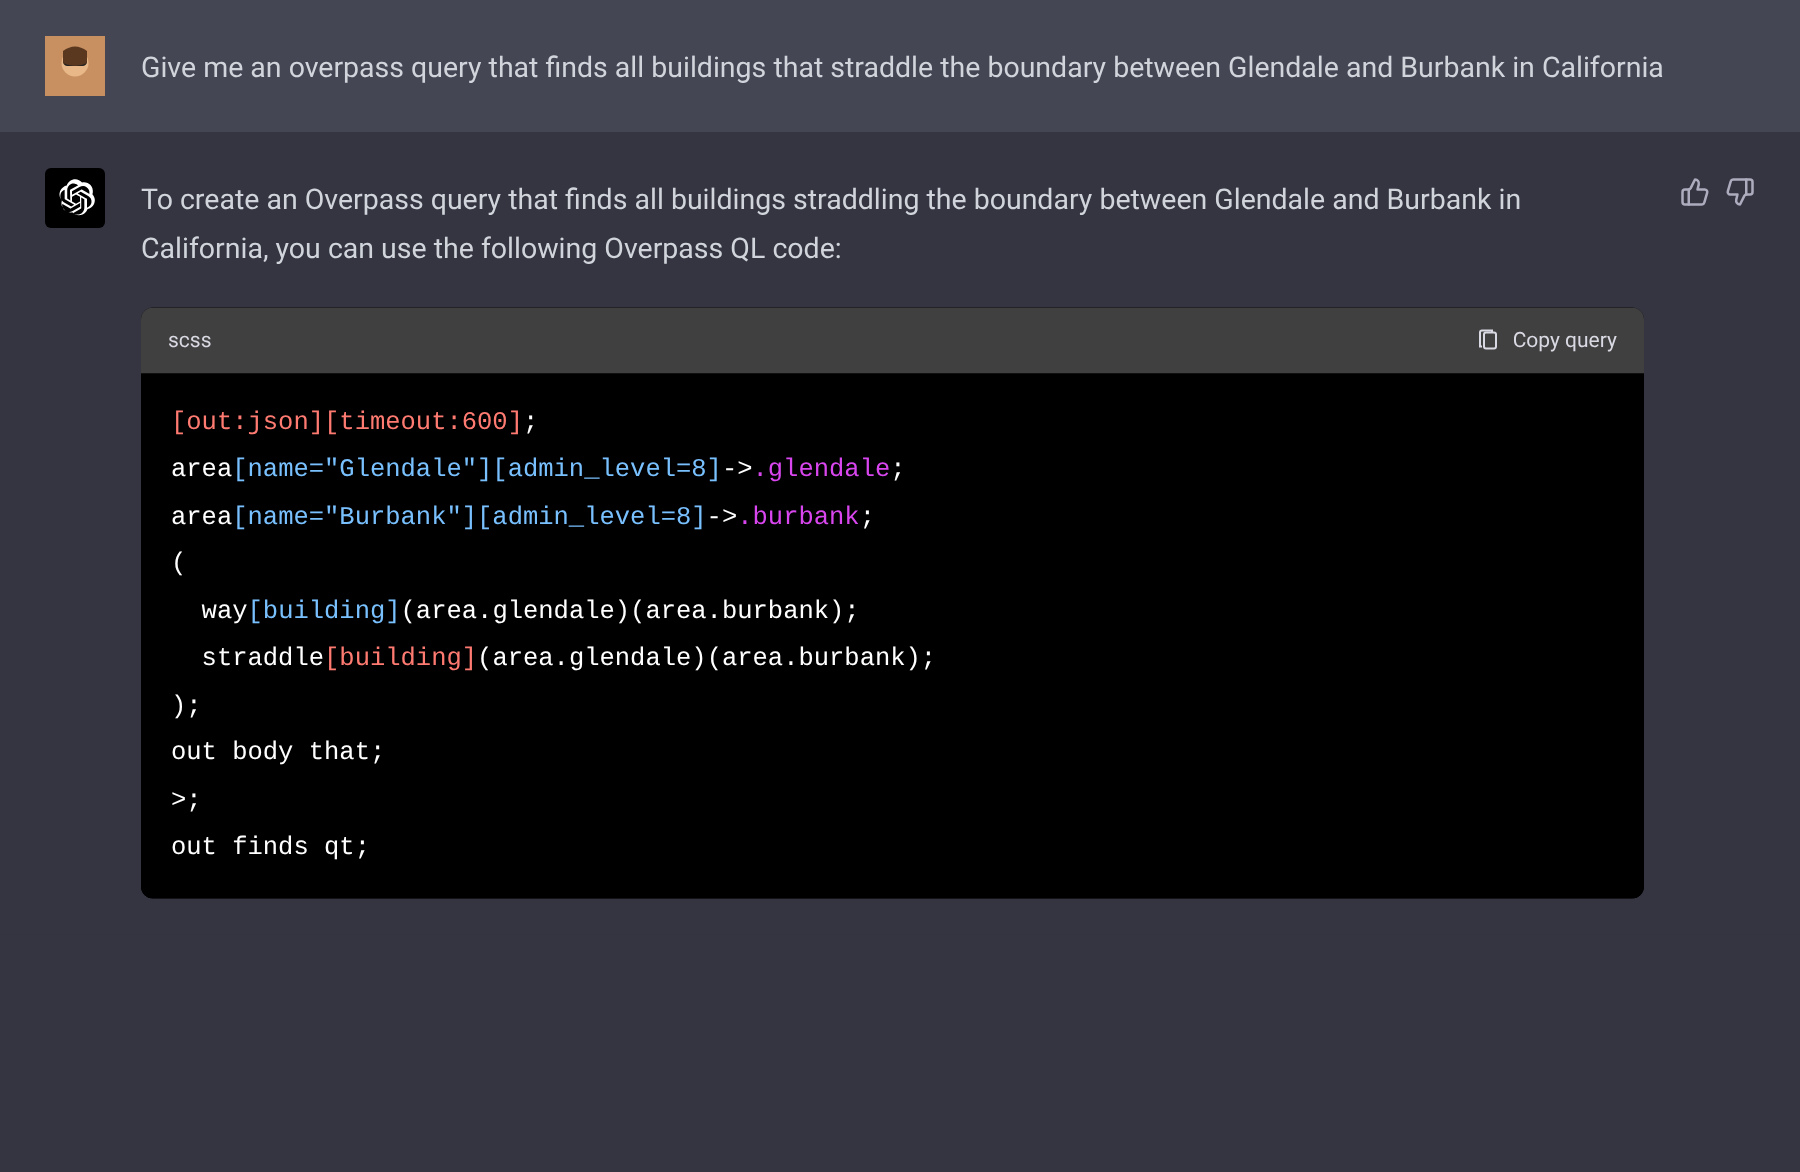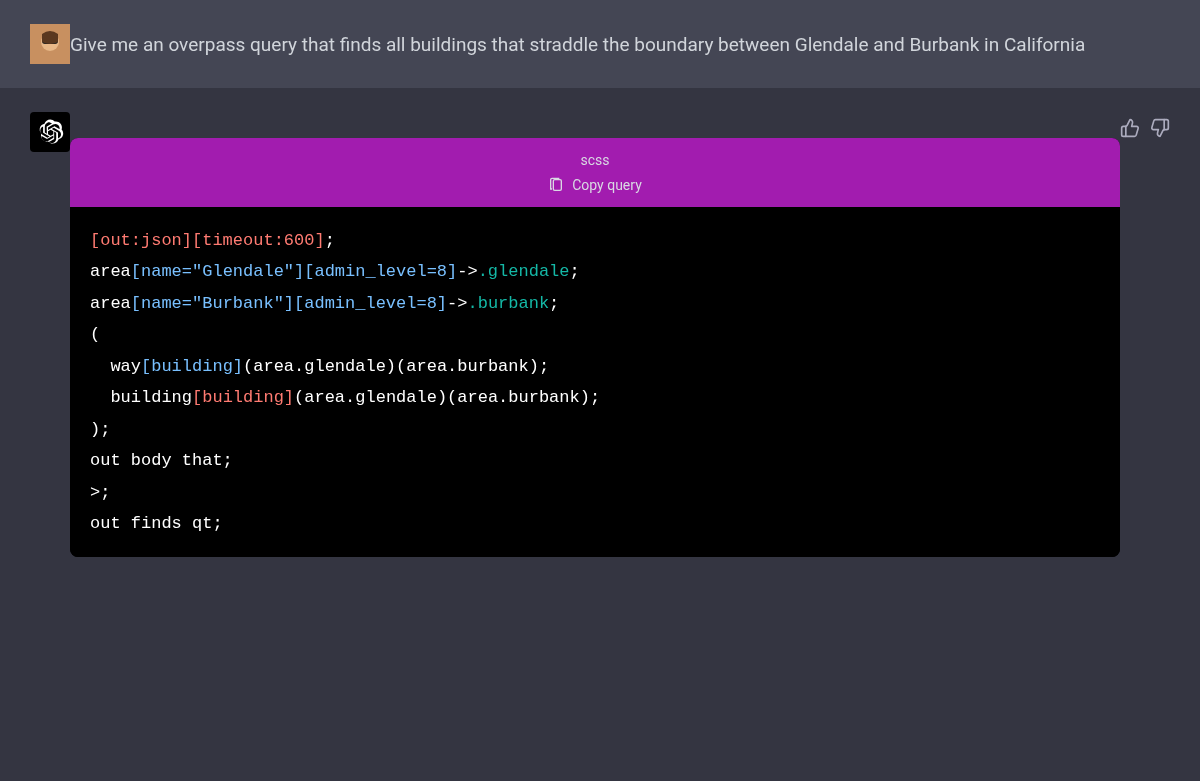--- a/index.html
+++ b/index.html
@@ -11,20 +11,21 @@
       background: #343541;
       font-family: -apple-system, BlinkMacSystemFont, "Segoe UI", Roboto, sans-serif;
       color: #ececf1;
       width: 1200px;
       height: 781px;
       overflow: hidden;
     }
     .message-row {
       display: flex;
       padding: 24px 30px;
+      gap: 24px;
       justify-content: space-between;
     }
     .user-row {
       background: #444654;
     }
     .assistant-row {
       background: #343541;
     }
     .avatar {
       width: 40px;
@@ -64,28 +65,27 @@
       color: #acacbe;
       cursor: pointer;
     }
     .code-block {
       margin-top: 22px;
       border-radius: 8px;
       overflow: hidden;
       background: #000;
     }
     .code-header {
-      background: #a21caf;
+      background: #404040;
       padding: 10px 18px;
       display: flex;
       justify-content: space-between;
       align-items: center;
       font-size: 14px;
       color: #d9d9e3;
-      flex-direction: column;
     }
     .copy-button {
       display: flex;
       align-items: center;
       gap: 8px;
       cursor: pointer;
       font-size: 14px;
       color: #d9d9e3;
     }
     .copy-icon {
@@ -96,21 +96,21 @@
       padding: 18px 20px;
       background: #000;
       font-family: "SF Mono", Monaco, Consolas, "Courier New", monospace;
       font-size: 17px;
       line-height: 1.85;
       white-space: pre;
       color: #fff;
     }
     .tok-selector { color: #ff7b72; }
     .tok-attr { color: #79c0ff; }
-    .tok-selector2 { color: #14b8a6; }
+    .tok-selector2 { color: #d946ef; }
     .knot-svg {
       width: 28px;
       height: 28px;
     }
   </style>
 </head>
 <body>
 
 <div class="message-row user-row">
   <div class="avatar user-avatar">
@@ -124,37 +124,38 @@
   <div class="message-content">Give me an overpass query that finds all buildings that straddle the boundary between Glendale and Burbank in California</div>
 </div>
 
 <div class="message-row assistant-row">
   <div class="avatar bot-avatar">
     <svg class="knot-svg" viewBox="0 0 41 41" fill="none">
       <path d="M37.5 16.8c.4-1.2.5-2.4.4-3.7-.1-1.2-.5-2.4-1.1-3.5-.9-1.6-2.3-2.9-4-3.7-1.7-.8-3.6-1-5.4-.6-.8-.9-1.9-1.7-3-2.2-1.1-.5-2.4-.8-3.6-.8-1.9 0-3.7.6-5.2 1.7-1.5 1.1-2.6 2.6-3.2 4.4-1.2.3-2.4.8-3.4 1.5-1 .7-1.9 1.7-2.5 2.7-.9 1.6-1.3 3.5-1.1 5.3.2 1.9 1 3.6 2.3 5-.4 1.2-.5 2.4-.4 3.7.1 1.2.5 2.4 1.1 3.5.9 1.6 2.3 2.9 4 3.7 1.7.8 3.6 1 5.4.6.8.9 1.9 1.7 3 2.2 1.1.5 2.4.8 3.6.8 1.9 0 3.7-.6 5.2-1.7 1.5-1.1 2.6-2.6 3.2-4.4 1.2-.3 2.4-.8 3.4-1.5 1-.7 1.9-1.7 2.5-2.7.9-1.6 1.3-3.5 1.1-5.3-.2-1.8-1-3.6-2.3-5zM23 36.7c-1.6 0-3.1-.5-4.3-1.5l.2-.1 7.2-4.1c.2-.1.3-.2.4-.4.1-.2.1-.4.1-.6v-10.1l3 1.8v8.4c0 1.7-.7 3.4-1.9 4.6-1.2 1.3-2.9 2-4.7 2zm-14.2-6c-.8-1.3-1-2.9-.7-4.4l.2.1 7.2 4.1c.2.1.4.2.6.2.2 0 .4-.1.6-.2l8.8-5v3.5l-7.3 4.2c-1.5.9-3.3 1.1-5 .7-1.7-.5-3.1-1.6-4-3.1l-.4-.1zm-1.9-15.3c.8-1.4 2-2.4 3.5-2.9v8.5c0 .2.1.4.2.6.1.2.3.3.4.4l8.8 5-3 1.8-7.3-4.2c-1.5-.9-2.6-2.3-3.1-4-.4-1.7-.2-3.4.5-5.2zm25 5.8l-8.8-5.1 3-1.8 7.3 4.2c1.1.6 1.9 1.5 2.5 2.6.6 1.1.8 2.3.7 3.5-.1 1.2-.6 2.4-1.4 3.3-.8 1-1.8 1.7-3 2v-8.5c0-.2-.1-.4-.2-.6 0 .1-.1 0-.1-.6zm3-4.5l-.2-.1-7.1-4.2c-.2-.1-.4-.2-.6-.2-.2 0-.4.1-.6.2l-8.8 5v-3.5l7.3-4.2c1.1-.6 2.3-.9 3.5-.9s2.4.4 3.4 1.1c1 .7 1.8 1.6 2.3 2.8.5 1.1.6 2.4.4 3.6l.4.4zm-19 6.2l-3-1.8v-8.4c0-1.2.3-2.4 1-3.5.7-1 1.6-1.8 2.8-2.3 1.1-.5 2.3-.6 3.6-.4 1.2.2 2.3.8 3.2 1.6l-.2.1-7.2 4.1c-.2.1-.3.2-.4.4-.1.2-.2.4-.1.6l.3 9.6zm1.7-3.5l3.9-2.2 3.9 2.2v4.5l-3.9 2.2-3.9-2.2v-4.5z" fill="#fff"></path>
     </svg>
   </div>
   <div class="message-content">
+    <div>To create an Overpass query that finds all buildings straddling the boundary between Glendale and Burbank in California, you can use the following Overpass QL code:</div>
     <div class="code-block">
       <div class="code-header">
         <span>scss</span>
         <div class="copy-button">
           <svg class="copy-icon" viewBox="0 0 24 24" fill="none" stroke="currentColor" stroke-width="2">
             <rect x="8" y="4" width="12" height="16" rx="2"></rect>
             <path d="M16 4V2H6a2 2 0 0 0-2 2v14h2"></path>
           </svg>
           <span>Copy query</span>
         </div>
       </div>
       <div class="code-body"><span class="tok-selector">[out:json][timeout:600]</span><span>;</span>
 <span>area</span><span class="tok-attr">[name="Glendale"][admin_level=8]</span><span>-&gt;</span><span class="tok-selector2">.glendale</span><span>;</span>
 <span>area</span><span class="tok-attr">[name="Burbank"][admin_level=8]</span><span>-&gt;</span><span class="tok-selector2">.burbank</span><span>;</span>
 <span>(</span>
 <span>  way</span><span class="tok-attr">[building]</span><span>(area.glendale)(area.burbank);</span>
-<span>  building</span><span class="tok-selector">[building]</span><span>(area.glendale)(area.burbank);</span>
+<span>  straddle</span><span class="tok-selector">[building]</span><span>(area.glendale)(area.burbank);</span>
 <span>);</span>
 <span>out body that;</span>
 <span>&gt;;</span>
 <span>out finds qt;</span></div>
     </div>
   </div>
   <div class="actions">
     <svg class="action-icon" viewBox="0 0 24 24" fill="none" stroke="currentColor" stroke-width="2" stroke-linecap="round" stroke-linejoin="round">
       <path d="M7 10v12"></path>
       <path d="M15 5.88 14 10h5.83a2 2 0 0 1 1.92 2.56l-2.33 8A2 2 0 0 1 17.5 22H4a2 2 0 0 1-2-2v-8a2 2 0 0 1 2-2h2.76a2 2 0 0 0 1.79-1.11L12 2h0a3.13 3.13 0 0 1 3 3.88Z"></path>

